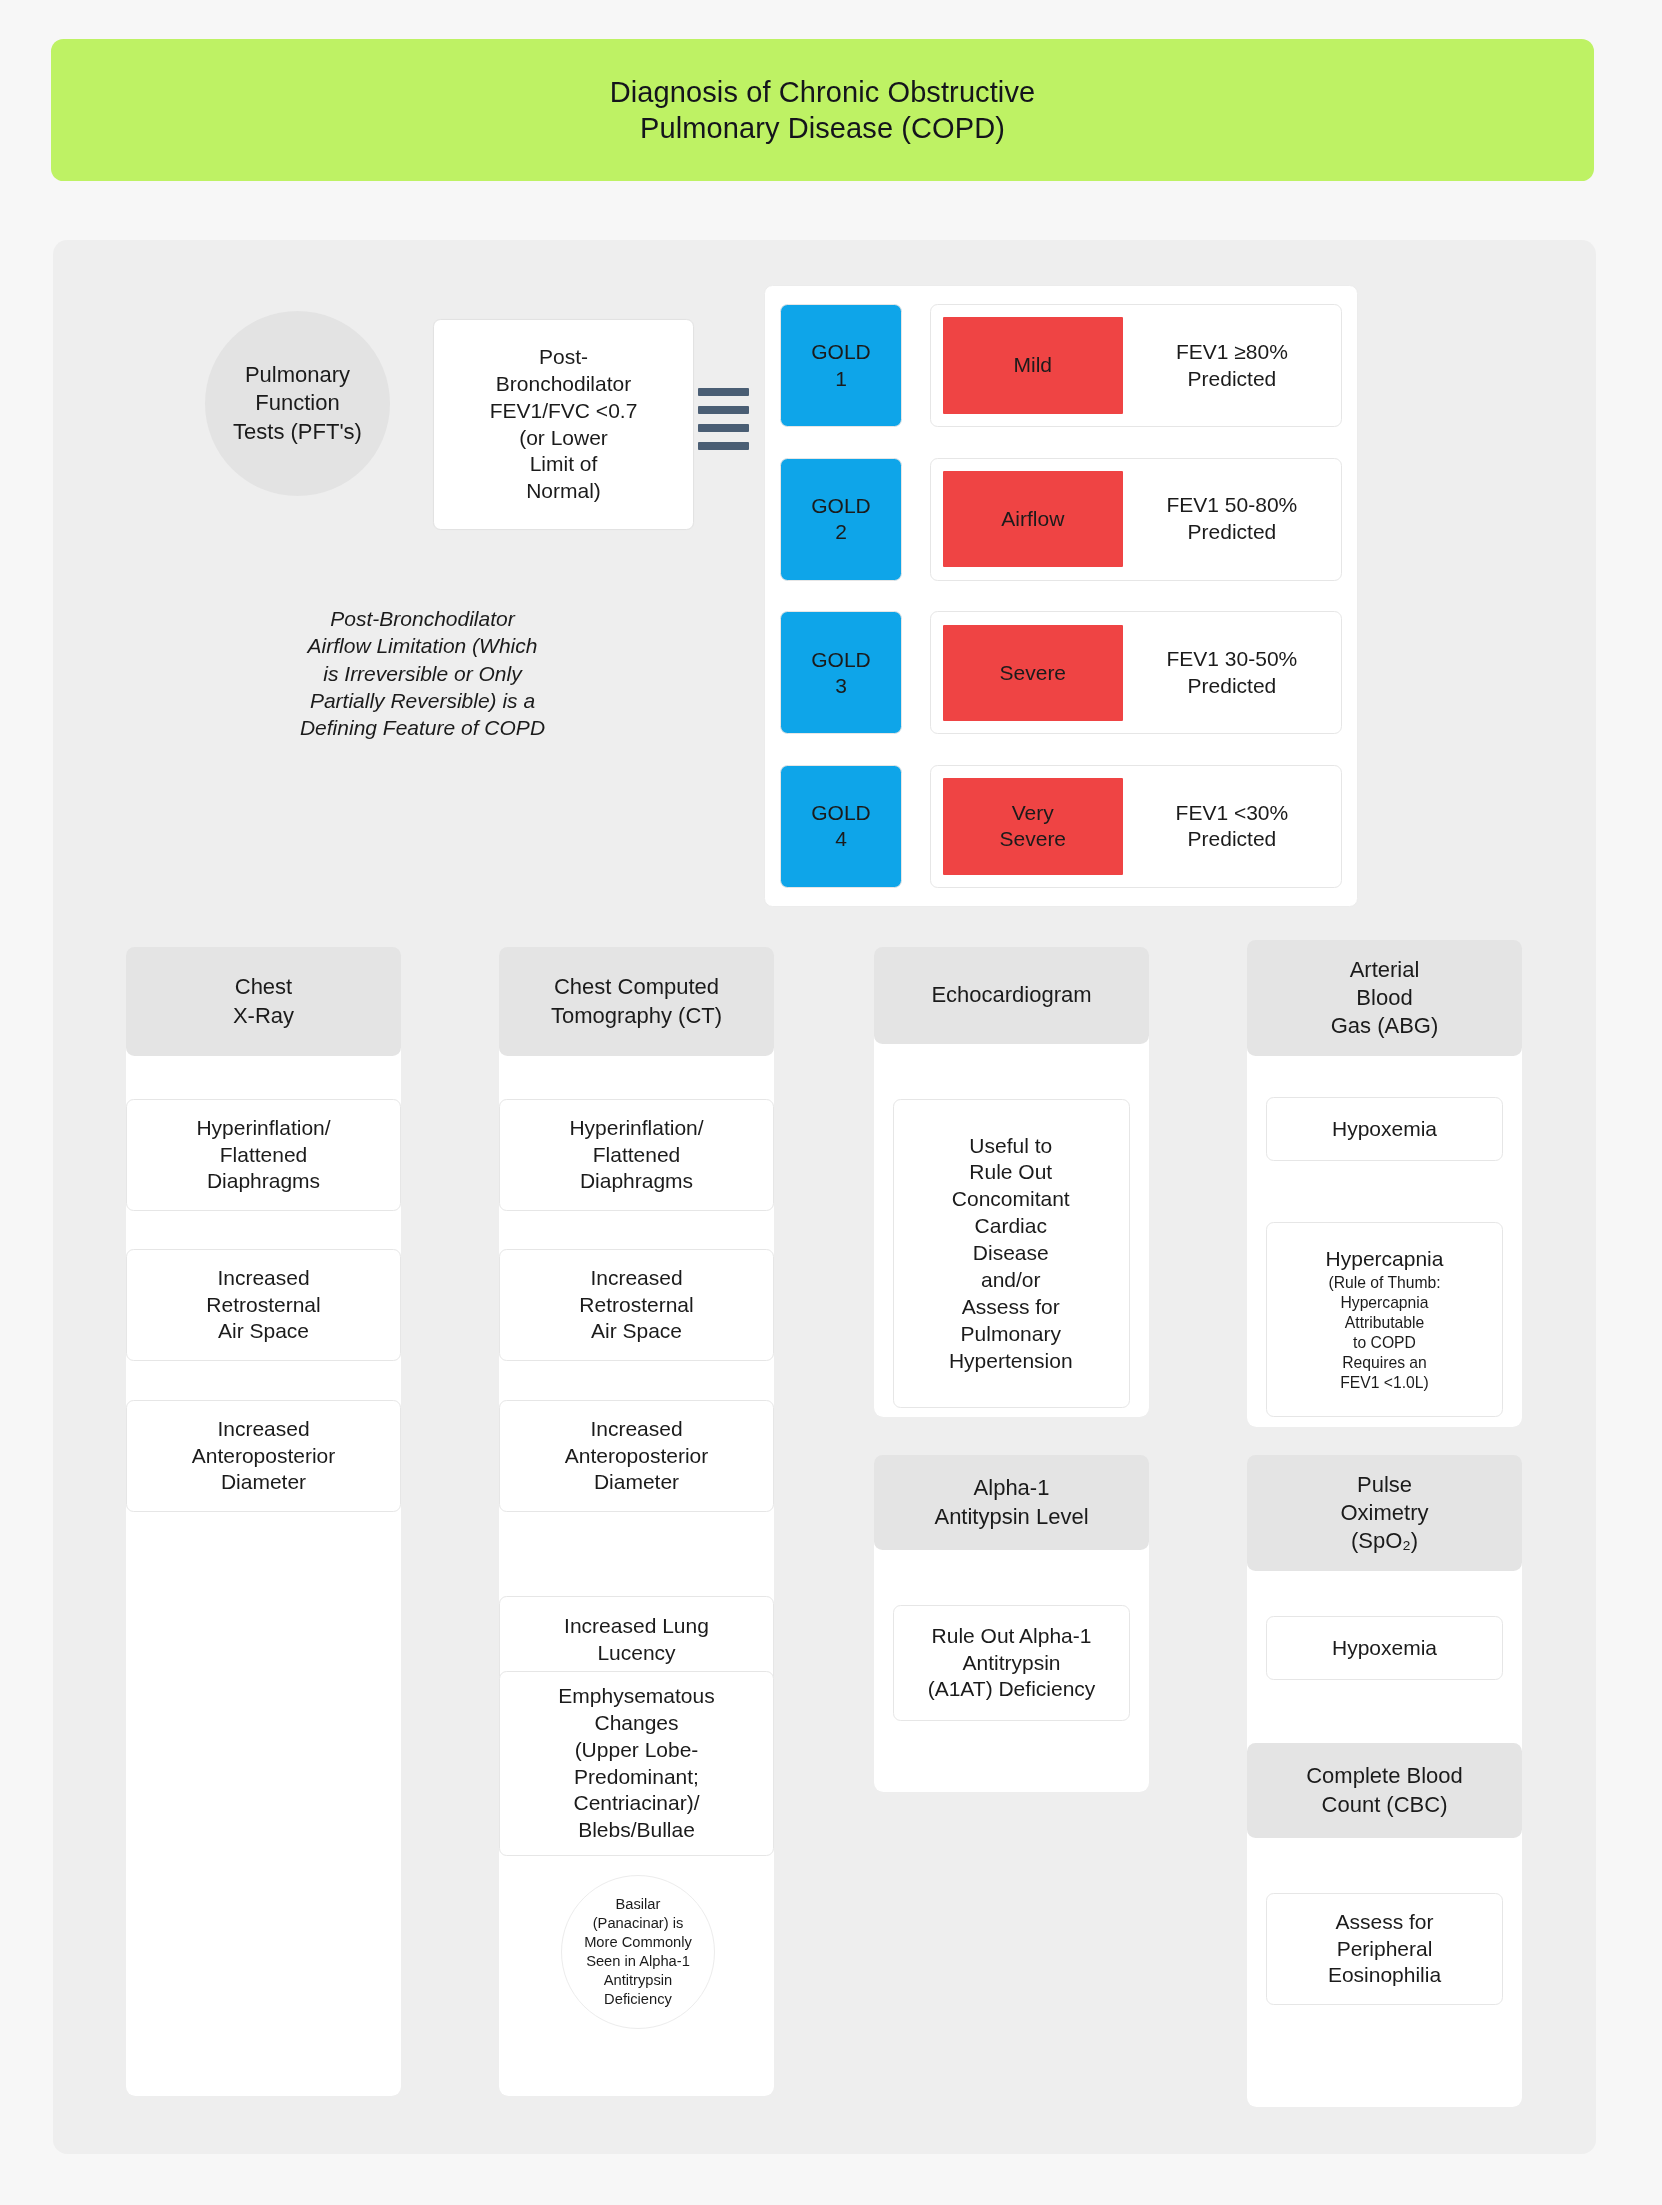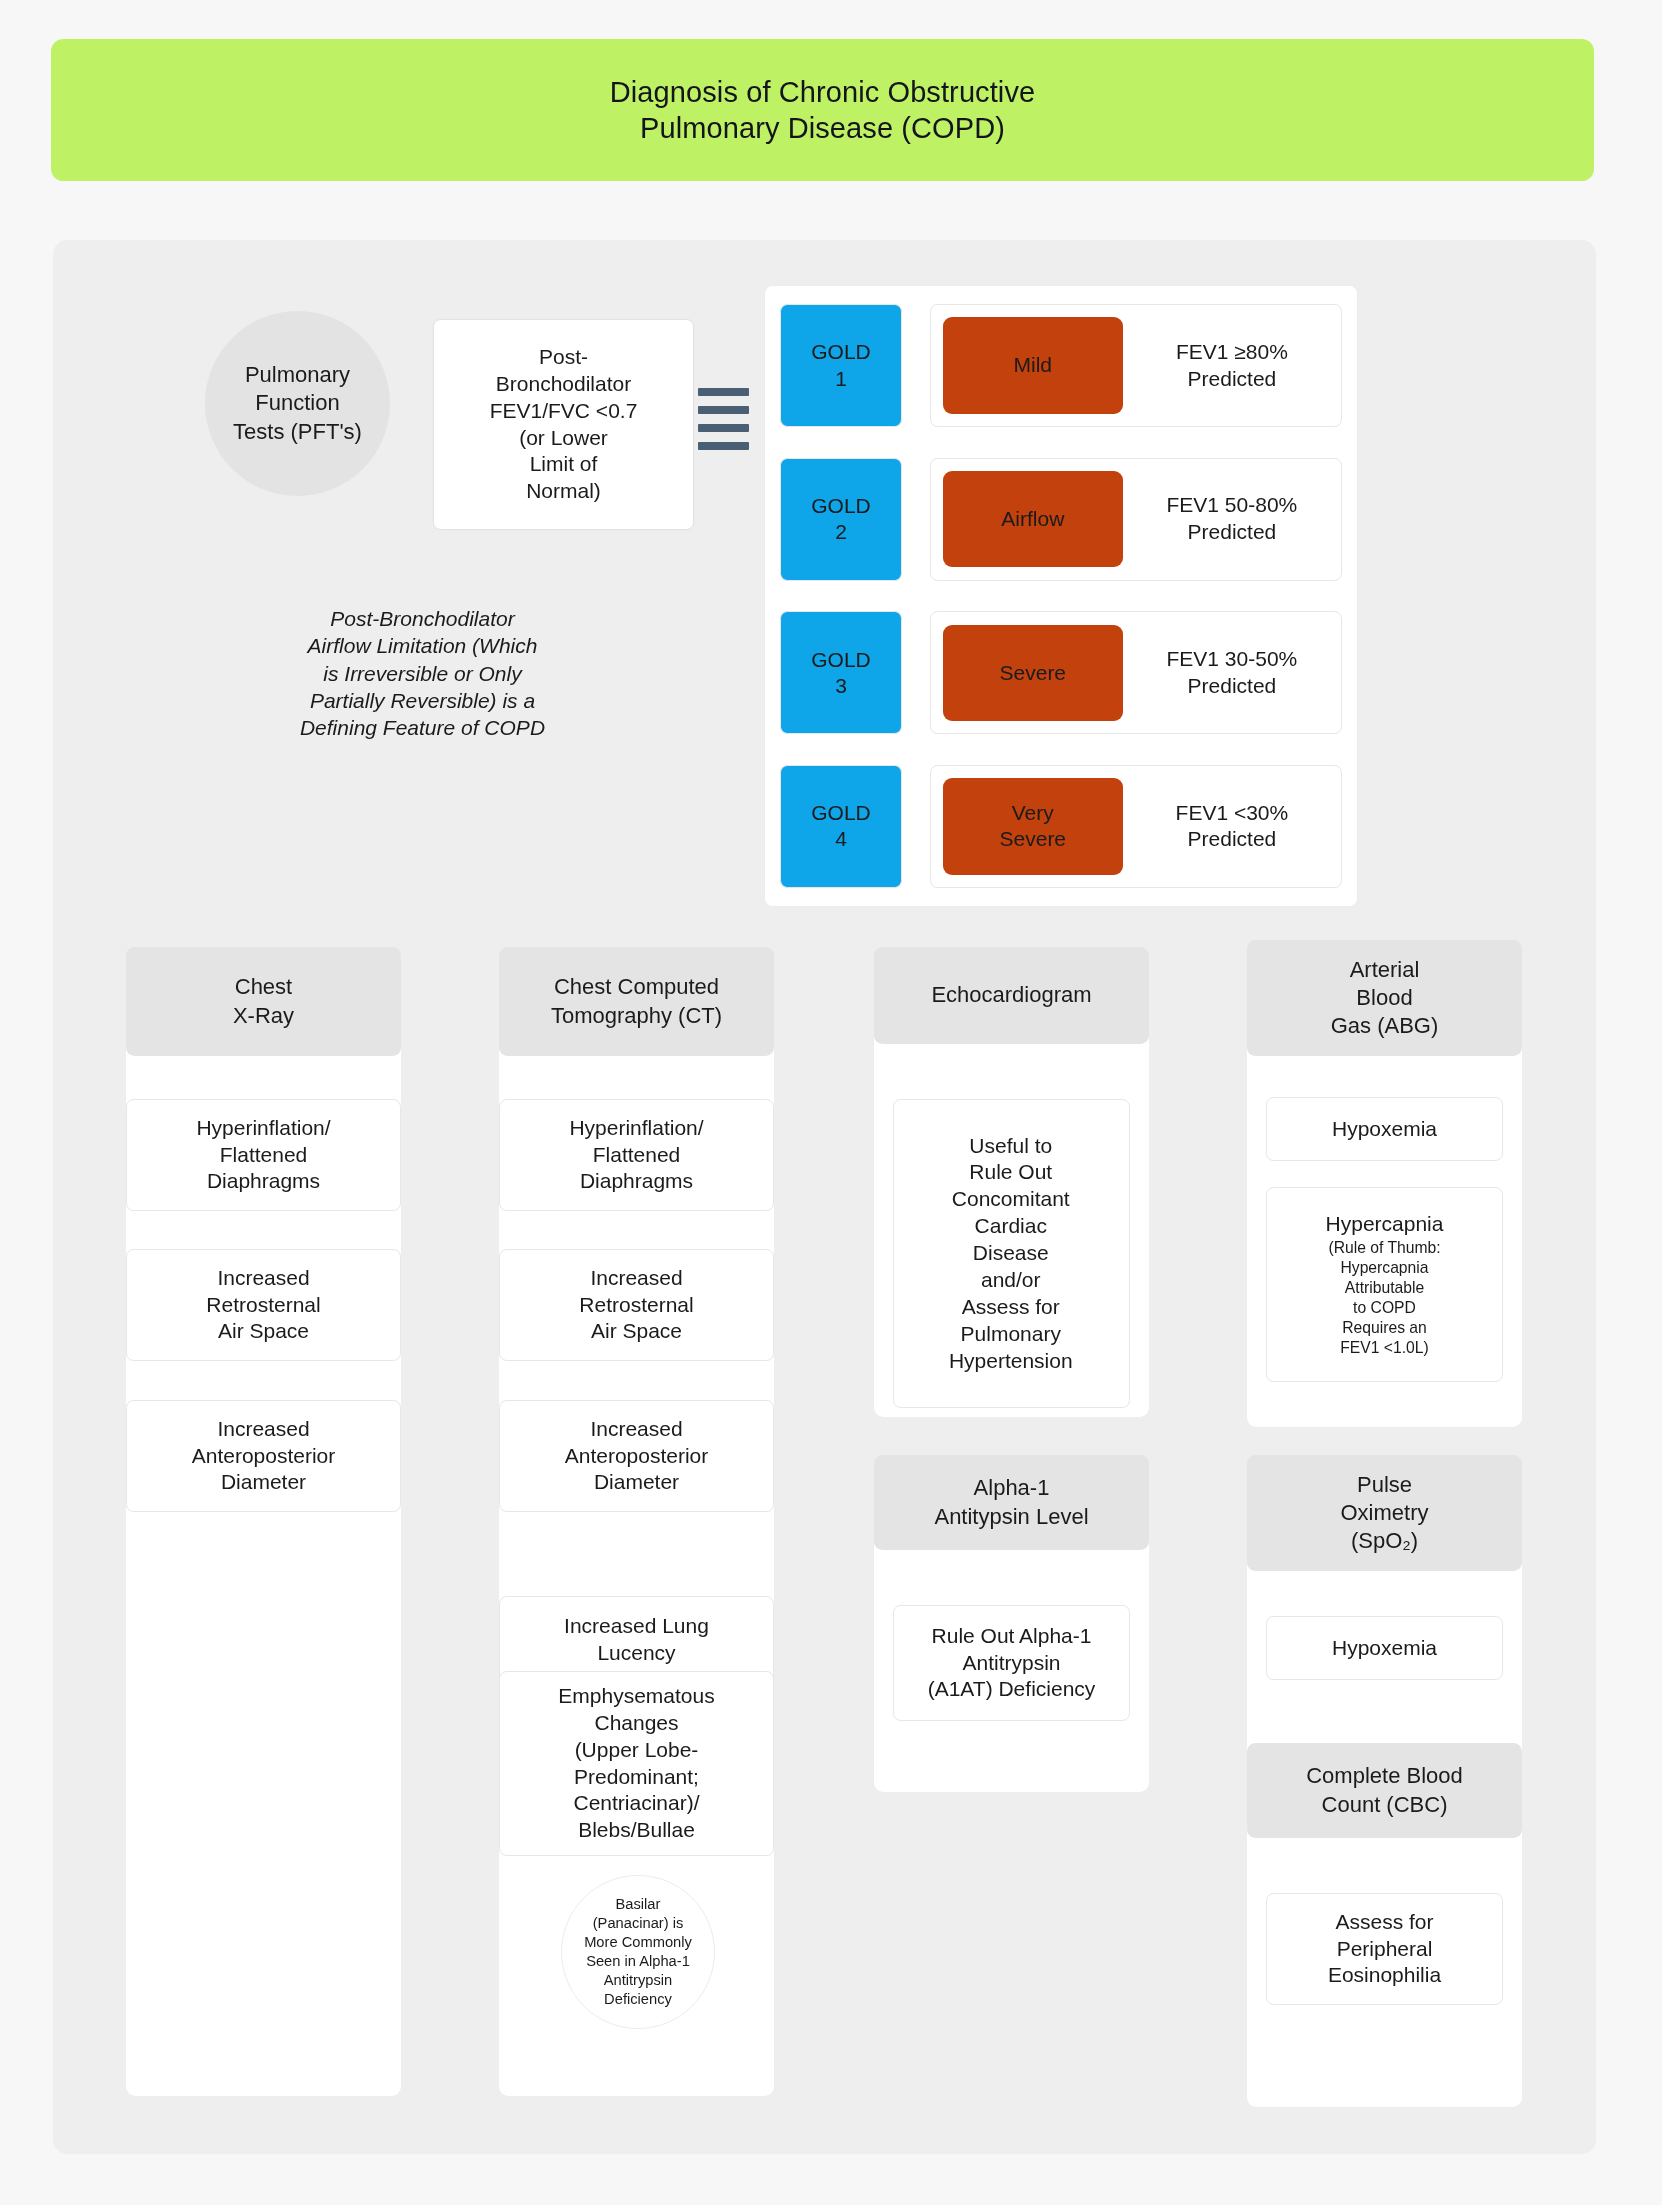--- a/index.html
+++ b/index.html
@@ -155,22 +155,22 @@
     margin-left: 27.5px;
     border: 0.7px solid #e6e6e6;
     border-radius: 7.6px;
     background: #ffffff;
     display: flex;
     align-items: center;
   }
   .gold-sev {
     width: 180px;
     margin: 12.3px 0 12.3px 12.3px;
-    background: #c2410c;
-    border-radius: 9px;
+    background: #ef4444;
+    border-radius: 1px;
     display: flex;
     align-items: center;
     justify-content: center;
     text-align: center;
     font-size: 21px;
     line-height: 1.25;
     white-space: pre-line;
     align-self: stretch;
   }
   .gold-fev {
@@ -238,20 +238,21 @@
     line-height: 1.28;
     white-space: pre-line;
     box-sizing: border-box;
     padding: 6.6px 8.5px;
     position: relative;
     z-index: 4;
   }
   .item.small {
     font-size: 16px;
     line-height: 1.3;
+    margin-top: 35px;
   }
   .item .sub {
     display: block;
     font-size: 15.7px;
     line-height: 1.28;
   }
 
   
   .circle-note {
     width: 152px;

